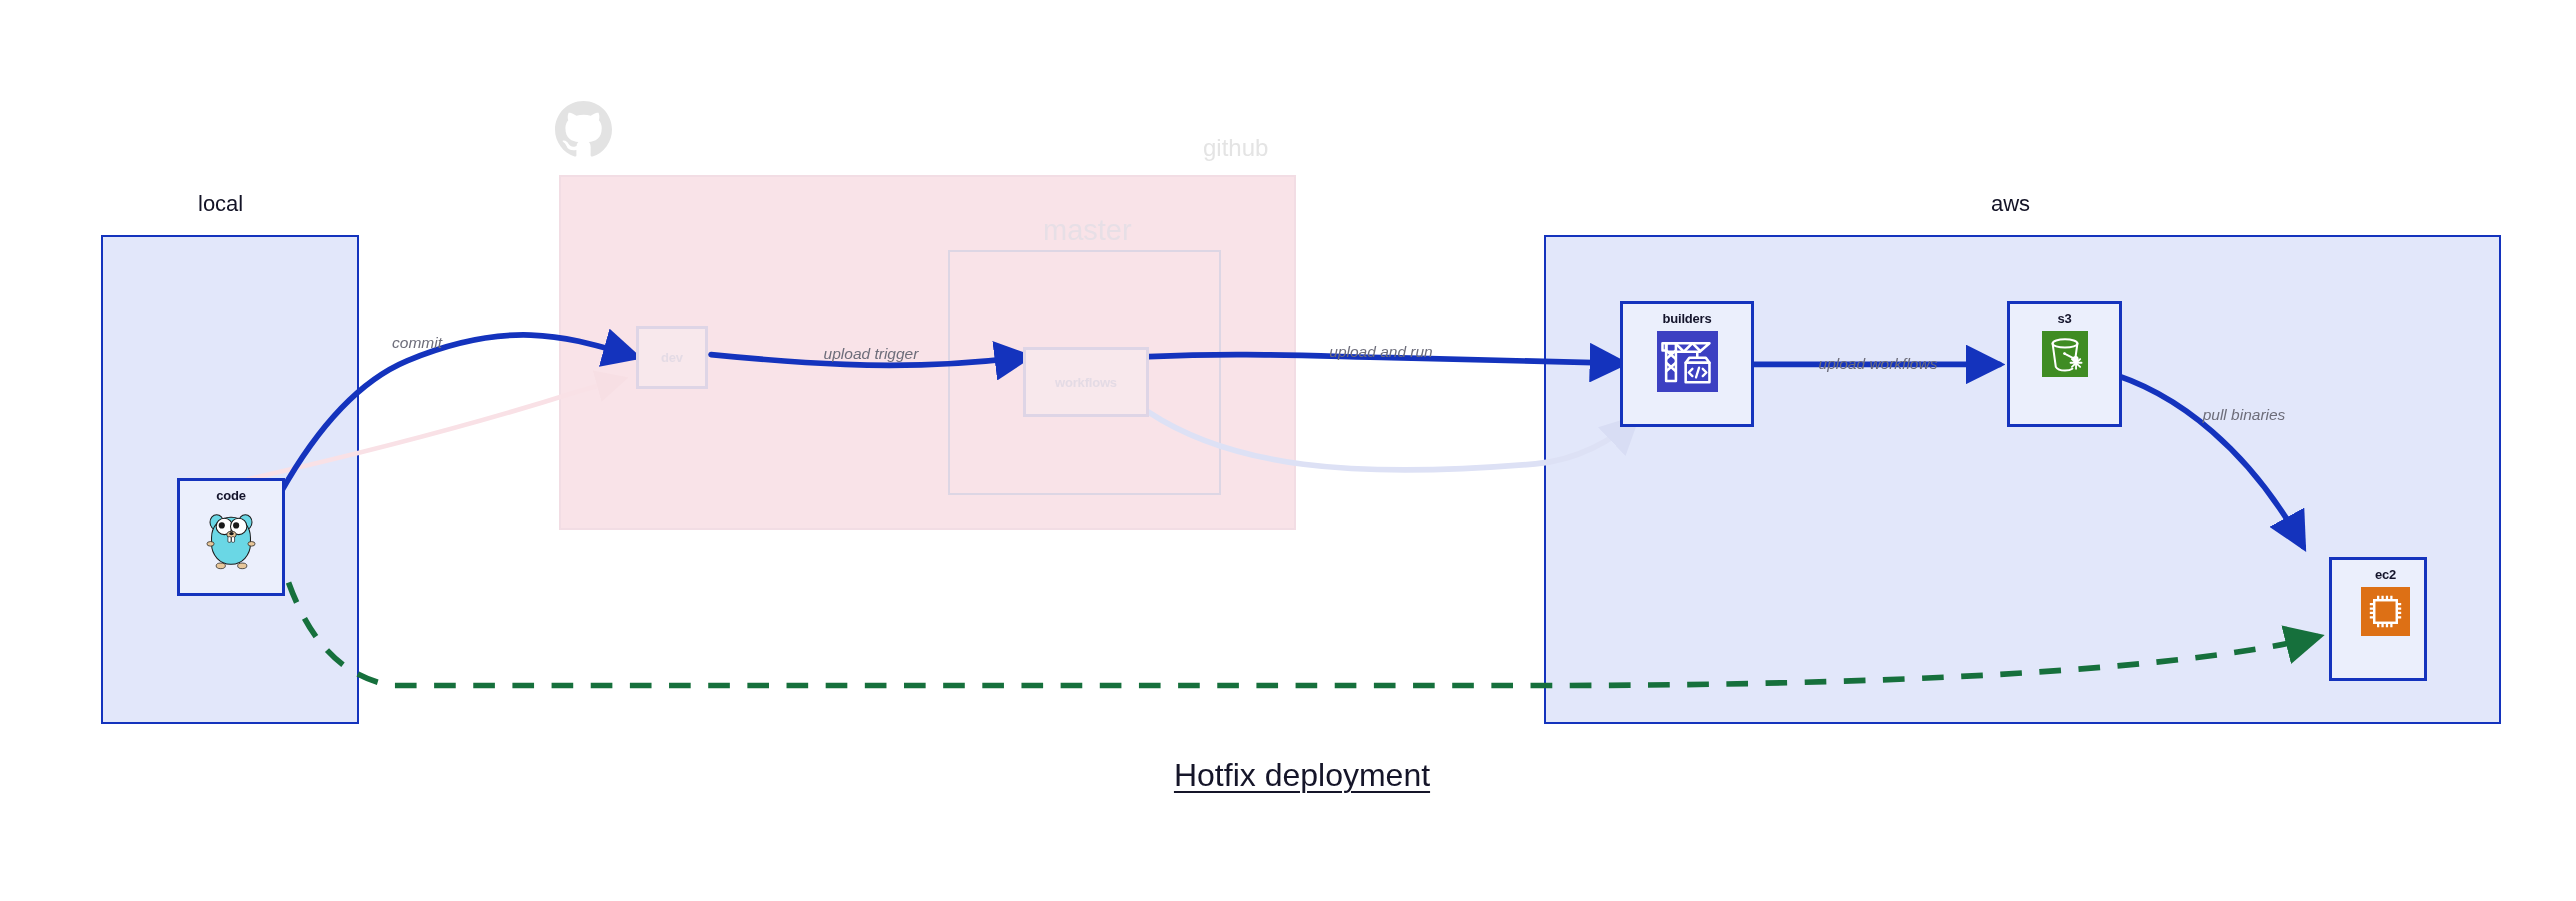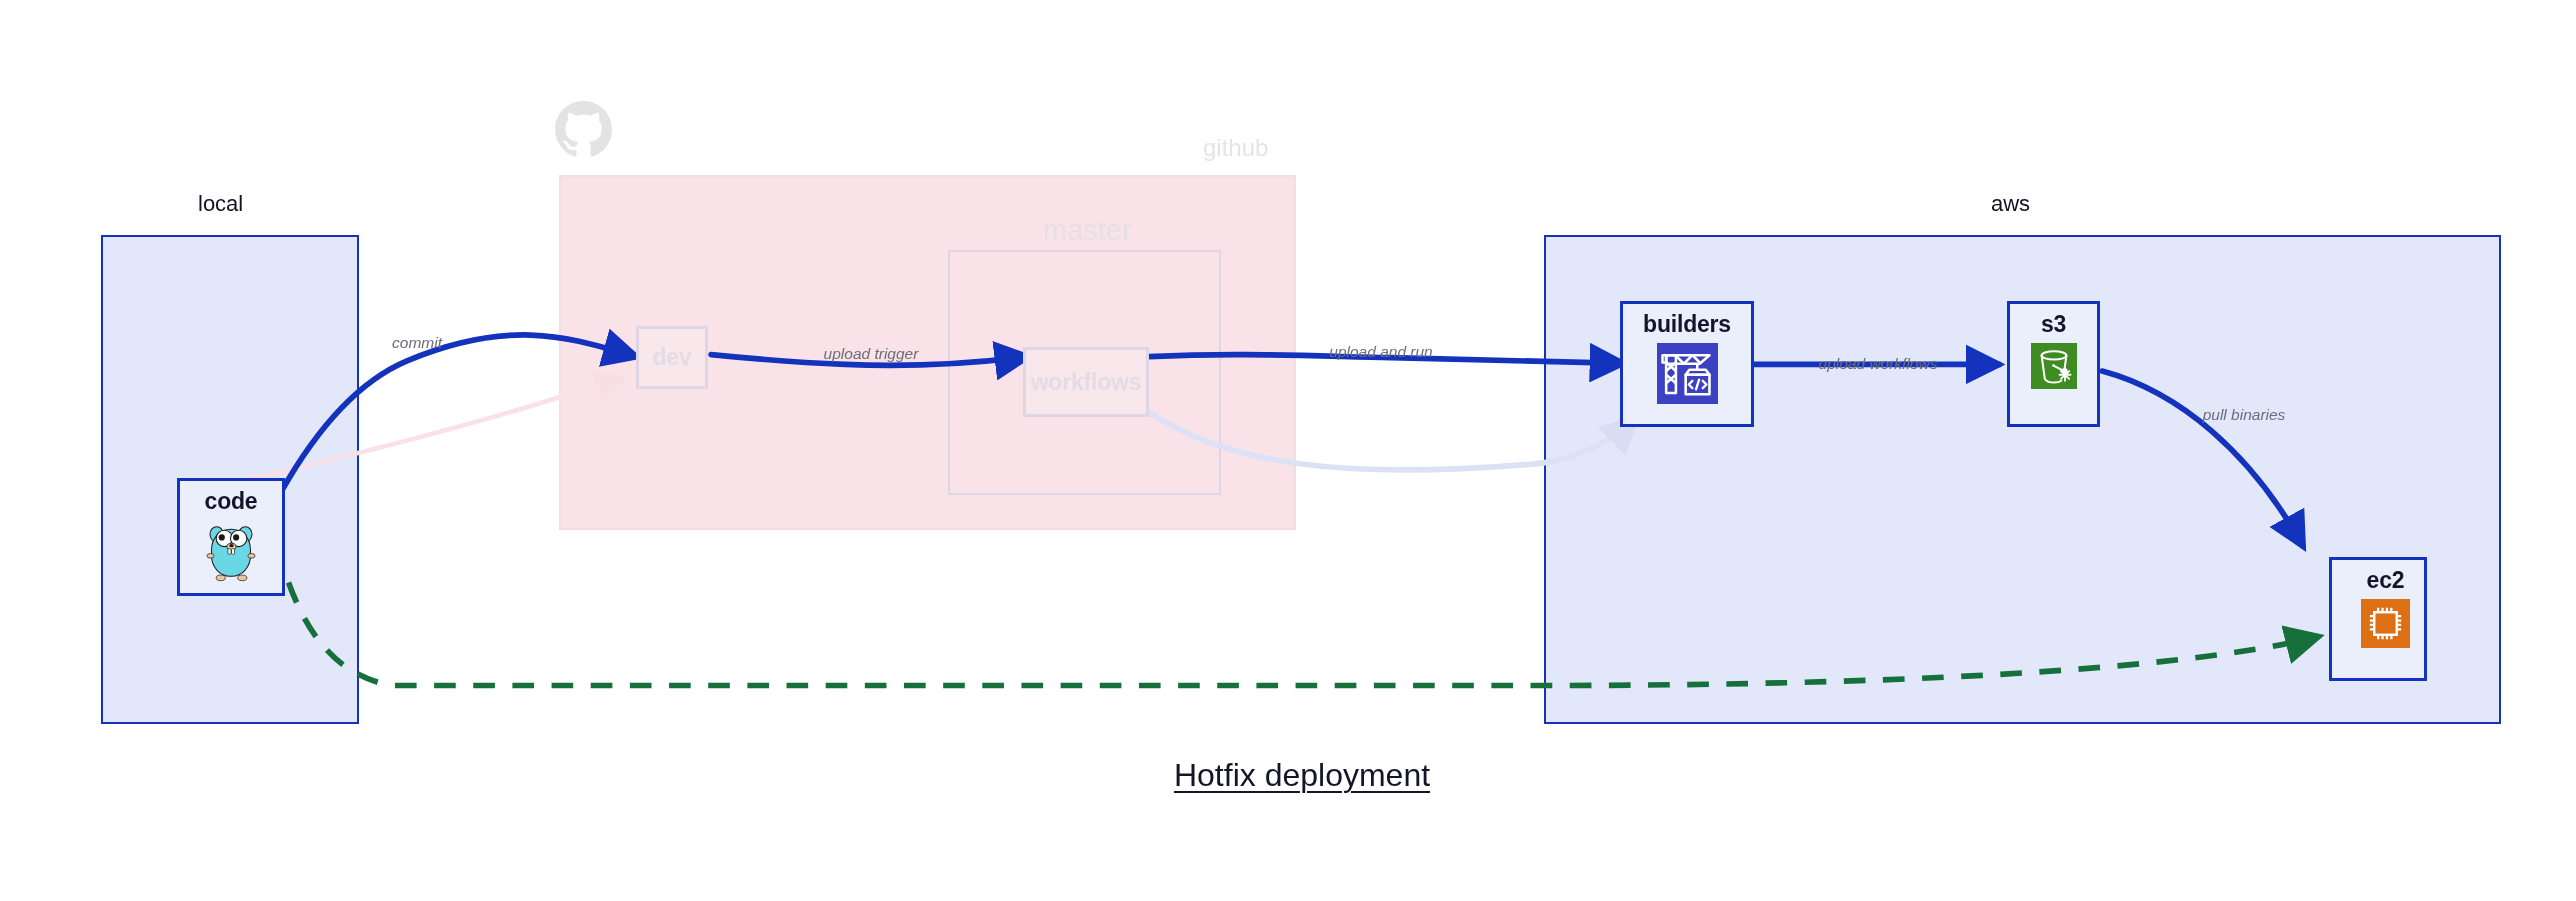--- a/index.html
+++ b/index.html
@@ -71,21 +71,21 @@
     flex-direction: column;
     align-items: center;
     background: #ebeffc;
     border: 3.1px solid #1433bd;
   }
   .node.ghost {
     background: #f8e8ec;
     border: 3.1px solid #ded5e6;
   }
   .node-title {
-    font-size: 23px;
+    font-size: 13px;
     font-weight: 700;
     color: #14142b;
     letter-spacing: -0.2px;
     margin-top: 7.2px;
     white-space: nowrap;
   }
   .node.ghost .node-title {
     color: #e4dbe5;
   }
   .node-icon {
@@ -250,21 +250,21 @@
         </g>
         <g fill="none" stroke="#ffffff" stroke-width="3.8" stroke-linecap="round" stroke-linejoin="round">
           <path d="M58 62 L52 68 L58 74"></path>
           <path d="M75 62 L81 68 L75 74"></path>
           <path d="M69 60 L64 76"></path>
         </g>
       </svg>
     </div>
   </div>
 
-  <div class="node" style="left:2007px; top:301px; width:93px; height:126px;">
+  <div class="node" style="left:2007px; top:301px; width:115px; height:126px;">
     <div class="node-title">s3</div>
     <div class="node-icon">
       <svg class="tile" width="46" height="46" viewBox="0 0 100 100">
         <rect x="0" y="0" width="100" height="100" fill="#3f8c23"></rect>
         <g fill="none" stroke="#ffffff" stroke-width="4.4" stroke-linecap="round" stroke-linejoin="round">
           <ellipse cx="50" cy="27" rx="27" ry="9"></ellipse>
           <path d="M23 27 L30 78 C 33 84 43 86 50 86 C 56 86 62 85 66 82"></path>
           <path d="M77 27 L73 56"></path>
 
           <path d="M49 49 L72 61"></path>

